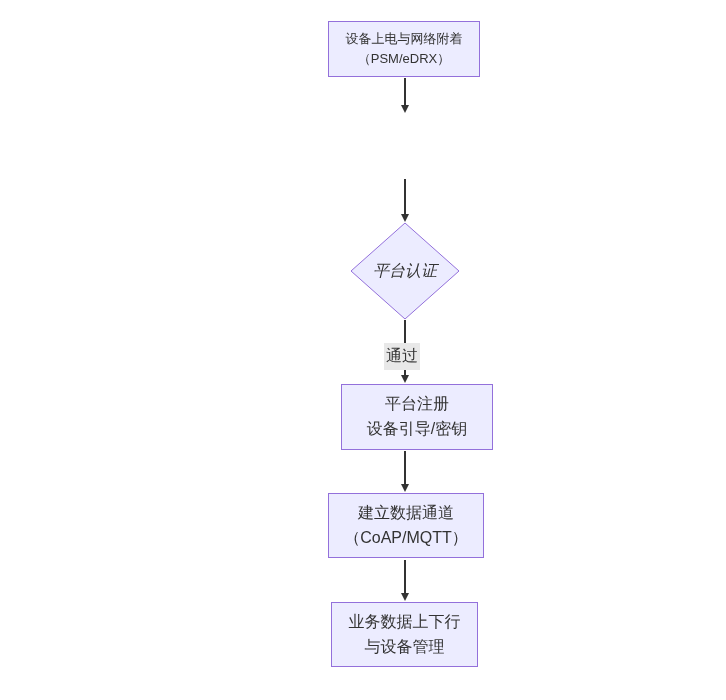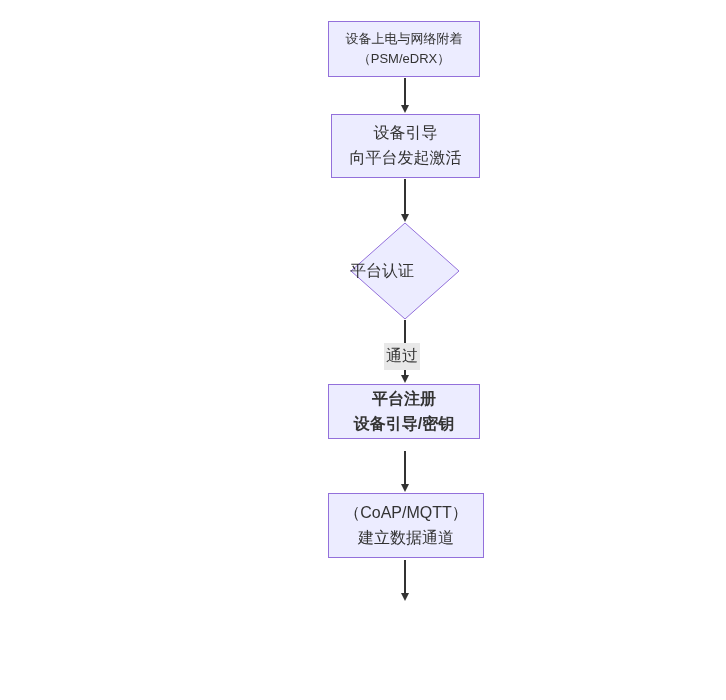--- a/index.html
+++ b/index.html
@@ -32,21 +32,22 @@
     justify-content: center;
     text-align: center;
   }
   .node .nl { line-height: 1.55; white-space: nowrap; }
   .diamond-wrap {
     position: absolute;
     background: transparent;
     border: none;
     display: flex;
     align-items: center;
-    justify-content: flex-start;
+    justify-content: center;
+    font-style: italic;
   }
   .diamond-wrap svg { position: absolute; left: 0; top: 0; }
   .diamond-shape { fill: var(--node-fill); stroke: var(--node-border); stroke-width: 1; }
   .diamond-text { position: relative; font-size: 16px; white-space: nowrap; }
   .edge { position: absolute; width: 12px; }
   .edge-line {
     position: absolute;
     left: 5.25px; top: 0; bottom: 5px;
     width: 1.5px;
     background: var(--edge);
@@ -83,57 +84,57 @@
   <div class="node fs13" style="left:296px; top:21px; width:152px; height:56px;">
     <div class="nl">设备上电与网络附着</div>
     <div class="nl">（PSM/eDRX）</div>
   </div>
 
   <div class="edge" style="left:367px; top:78px; height:35px;">
     <div class="edge-line"></div>
     <div class="edge-head"></div>
   </div>
 
-  <div class="node fs16" style="left:299px; top:114px; width:149px; height:64px;">
-    <div class="nl">设备引导</div>
-    <div class="nl">向平台发起激活</div>
-  </div>
 
   <div class="edge" style="left:367px; top:179px; height:43px;">
     <div class="edge-line"></div>
     <div class="edge-head"></div>
   </div>
 
   <div class="diamond-wrap" style="left:318px; top:222px; width:110px; height:98px;">
     <svg width="110" height="98" viewBox="0 0 110 98">
       <polygon class="diamond-shape" points="55,1 109,49 55,97 1,49"></polygon>
     </svg>
     <div class="diamond-text">平台认证</div>
   </div>
 
   <div class="edge" style="left:367px; top:320px; height:63px;">
     <div class="edge-line"></div>
     <div class="edge-head"></div>
   </div>
   <div class="edge-label">通过</div>
 
-  <div class="node fs16" style="left:296px; top:384px; width:152px; height:55px;font-weight:bold;">
+  <div class="node fs16" style="left:309px; top:384px; width:152px; height:66px;">
     <div class="nl">平台注册</div>
     <div class="nl">设备引导/密钥</div>
   </div>
 
   <div class="edge" style="left:367px; top:451px; height:41px;">
     <div class="edge-line"></div>
     <div class="edge-head"></div>
   </div>
 
   <div class="node fs16" style="left:296px; top:493px; width:156px; height:65px;">
+    <div class="nl">建立数据通道</div>
     <div class="nl">（CoAP/MQTT）</div>
-    <div class="nl">建立数据通道</div>
   </div>
 
   <div class="edge" style="left:367px; top:560px; height:41px;">
     <div class="edge-line"></div>
     <div class="edge-head"></div>
   </div>
 
+  <div class="node fs16" style="left:299px; top:602px; width:147px; height:65px;">
+    <div class="nl">业务数据上下行</div>
+    <div class="nl">与设备管理</div>
+  </div>
 
 </div>
 
 </body></html>

